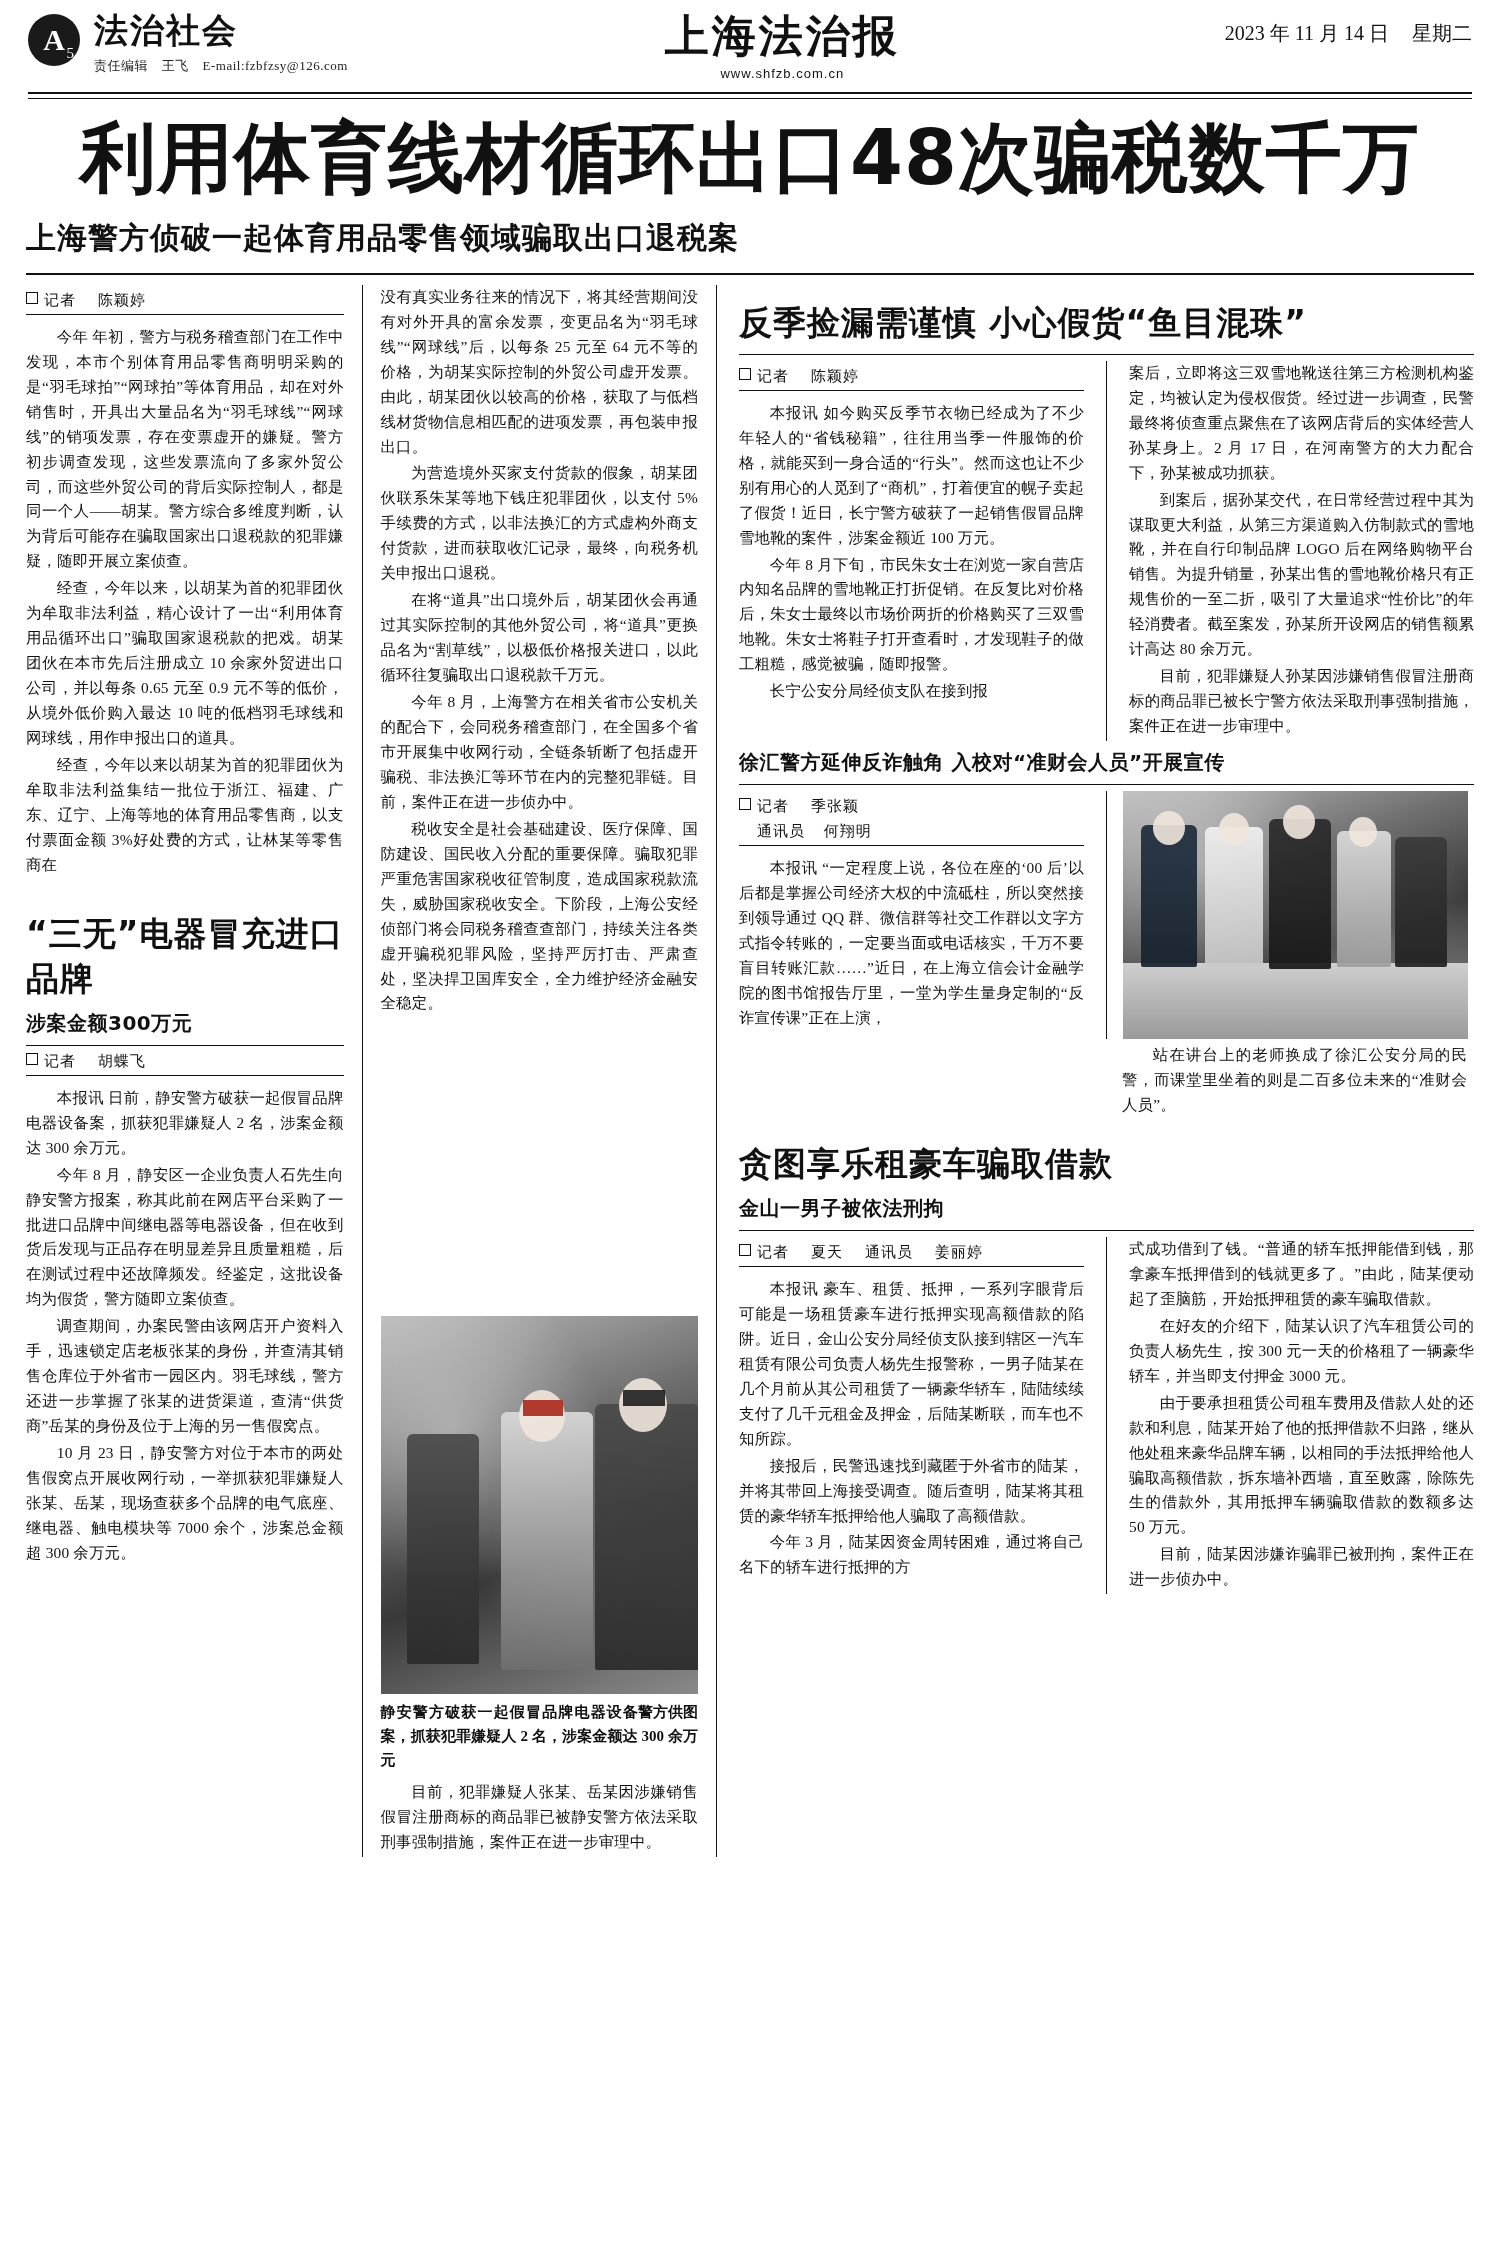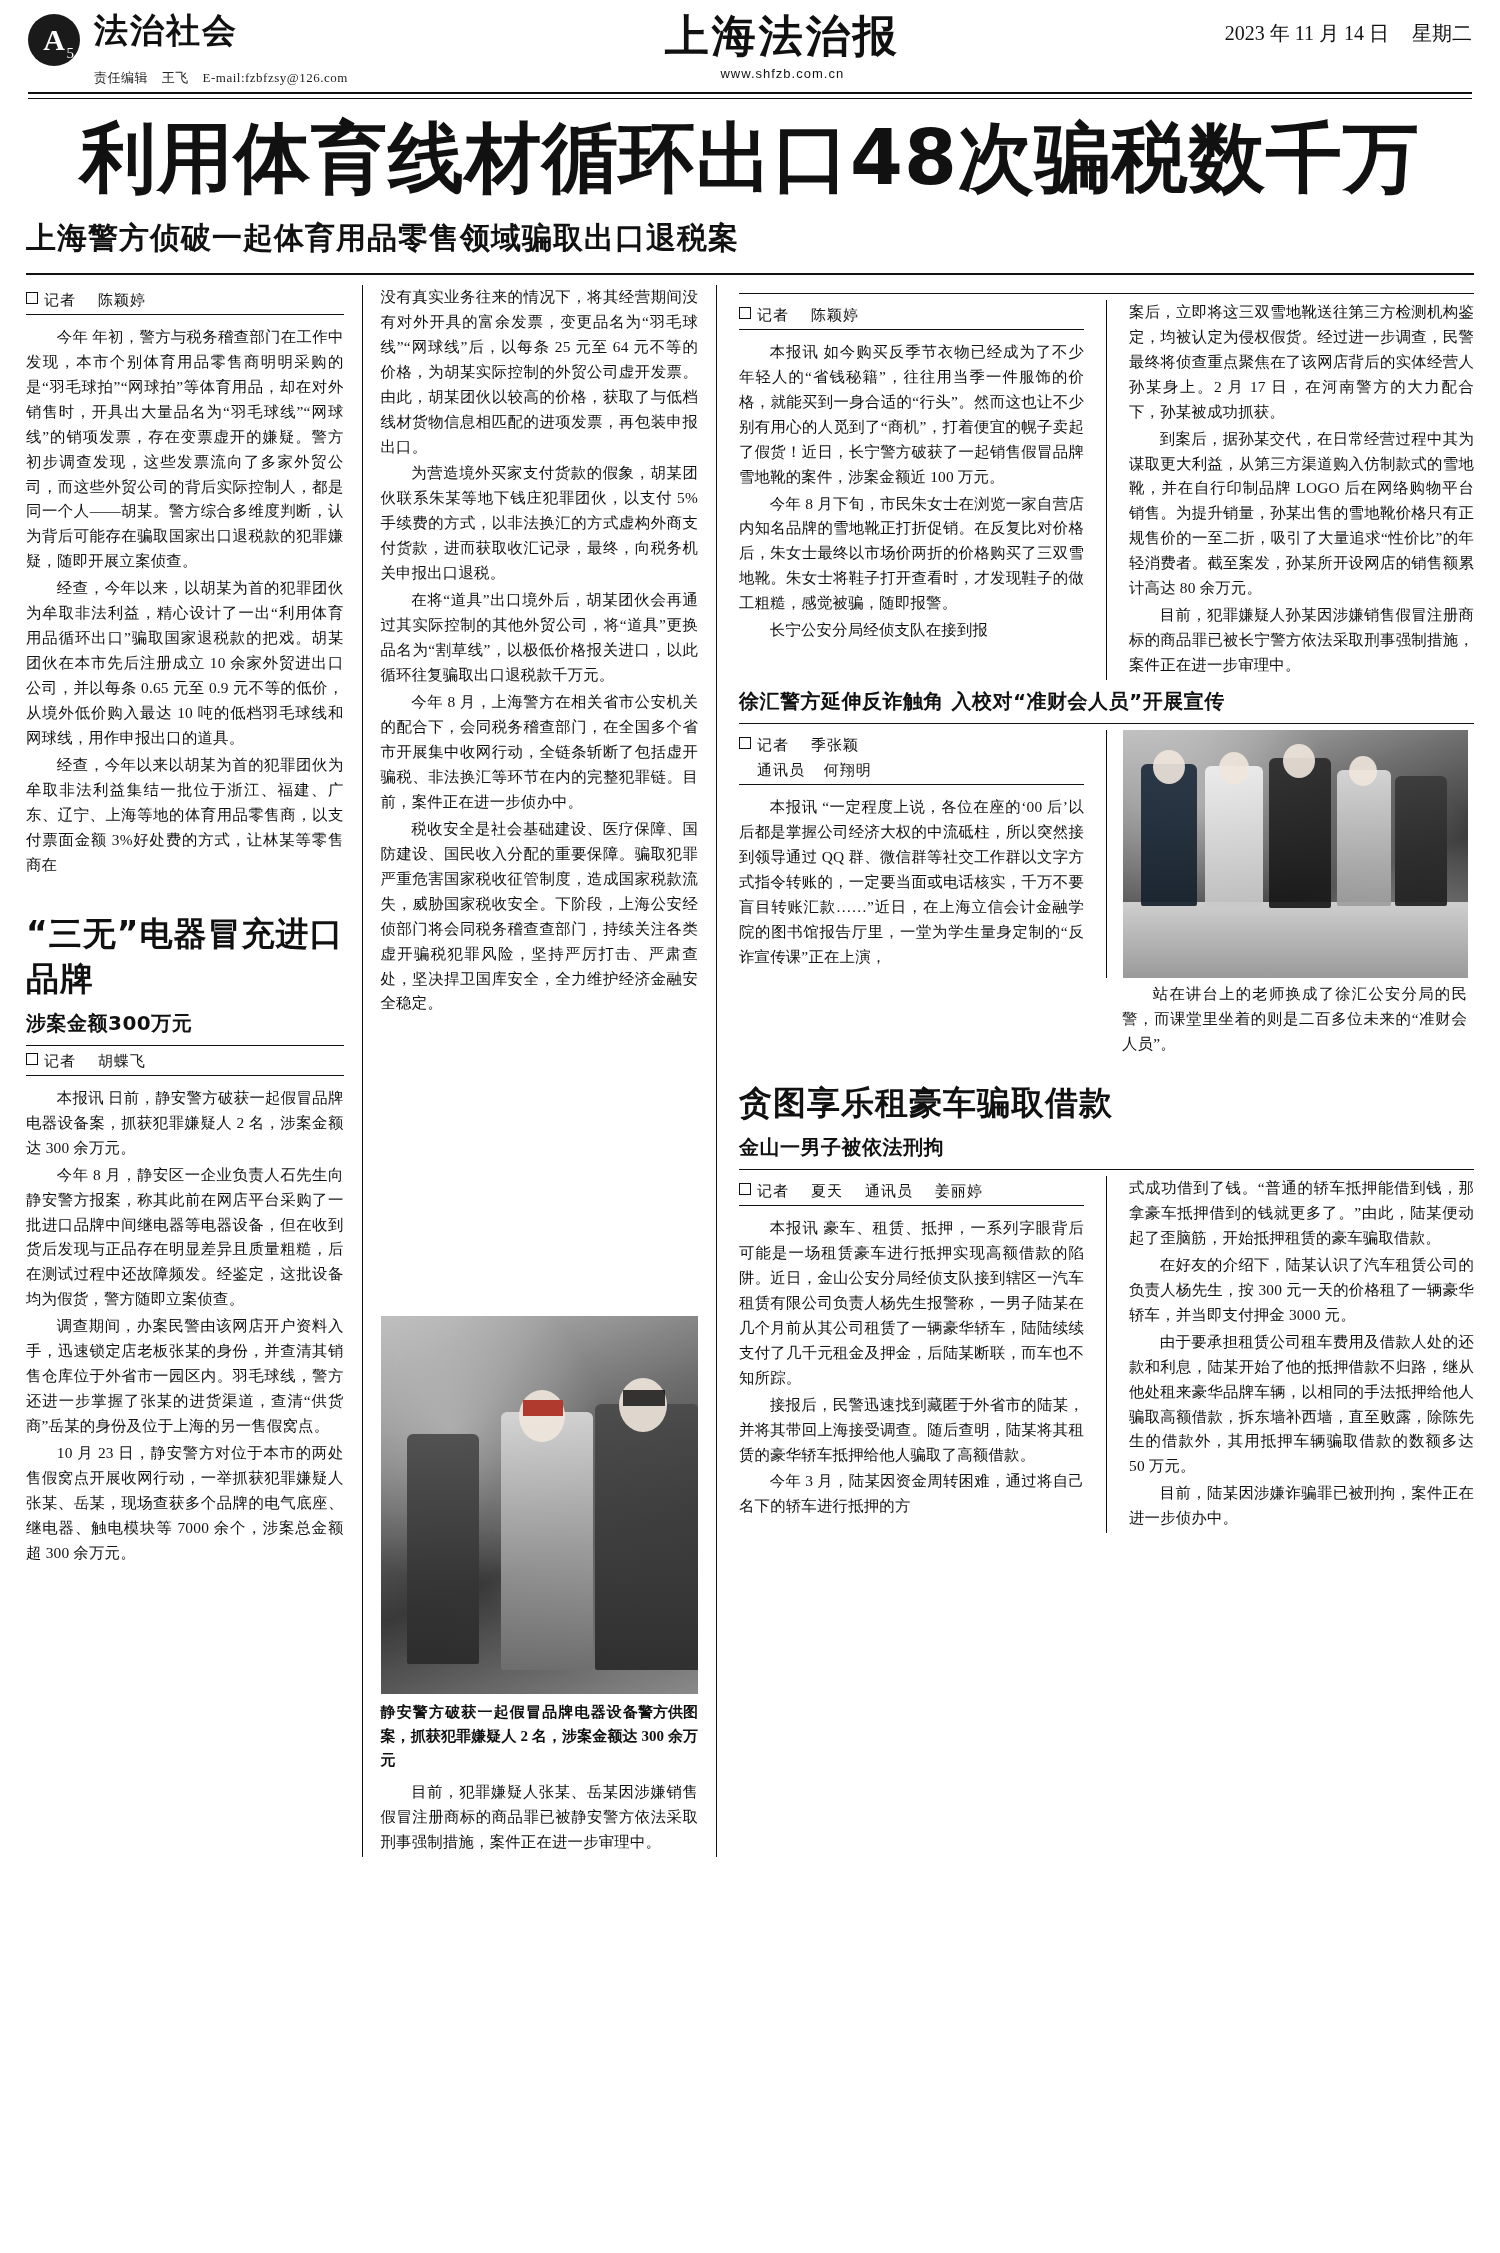--- a/index.html
+++ b/index.html
@@ -56,21 +56,21 @@
     flex: 0 0 auto;
   }
   .mast-section {
     font-size: 34px;
     font-weight: bold;
     letter-spacing: 2px;
     line-height: 1.1;
     font-family: "DejaVu Sans", "Liberation Sans", sans-serif;
   }
   .mast-editor {
-    margin-top: 20px;
+    margin-top: 8px;
     font-size: 13px;
     color: #222;
     letter-spacing: 0.5px;
     white-space: nowrap;
   }
   .mast-editor span { margin-right: 10px; }
   .mast-center {
     flex: 1 1 auto;
     text-align: center;
     padding-top: 2px;
@@ -330,20 +330,21 @@
       <div class="caption">
         <span class="credit">警方供图</span>
         <span>静安警方破获一起假冒品牌电器设备案，抓获犯罪嫌疑人 2 名，涉案金额达 300 余万元</span>
       </div>
 
       <p class="body indent" style="margin-top:8px;">目前，犯罪嫌疑人张某、岳某因涉嫌销售假冒注册商标的商品罪已被静安警方依法采取刑事强制措施，案件正在进一步审理中。</p>
     </div>
 
     <div class="col col-3">
 
+      <div class="sec-head">反季捡漏需谨慎  小心假货“鱼目混珠”</div>
       <div class="thin-rule"></div>
       <div class="r-cols">
         <div class="r-col">
           <div class="byline">
             <span class="box"></span><span class="nm">记者</span><span>陈颖婷</span>
           </div>
           <div class="byline-rule"></div>
           <p class="body indent">本报讯  如今购买反季节衣物已经成为了不少年轻人的“省钱秘籍”，往往用当季一件服饰的价格，就能买到一身合适的“行头”。然而这也让不少别有用心的人觅到了“商机”，打着便宜的幌子卖起了假货！近日，长宁警方破获了一起销售假冒品牌雪地靴的案件，涉案金额近 100 万元。</p>
           <p class="body indent">今年 8 月下旬，市民朱女士在浏览一家自营店内知名品牌的雪地靴正打折促销。在反复比对价格后，朱女士最终以市场价两折的价格购买了三双雪地靴。朱女士将鞋子打开查看时，才发现鞋子的做工粗糙，感觉被骗，随即报警。</p>
           <p class="body indent">长宁公安分局经侦支队在接到报</p>

